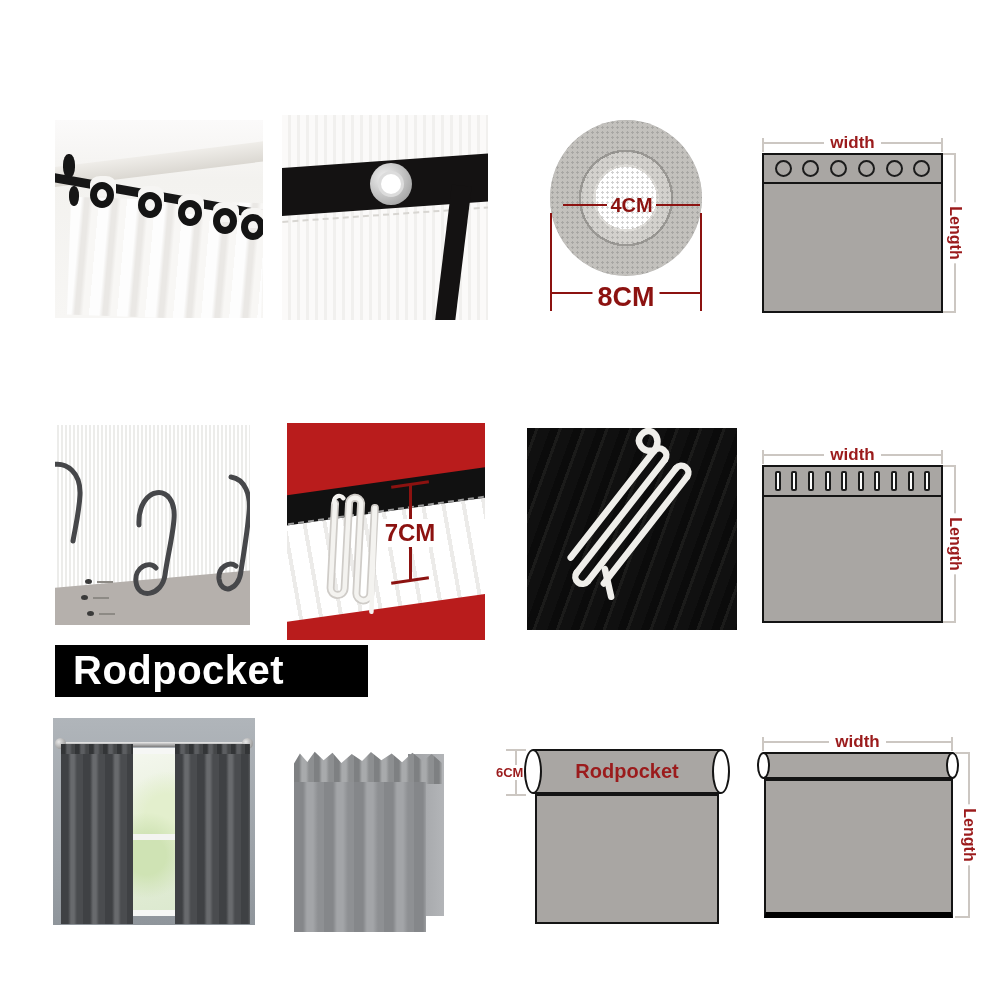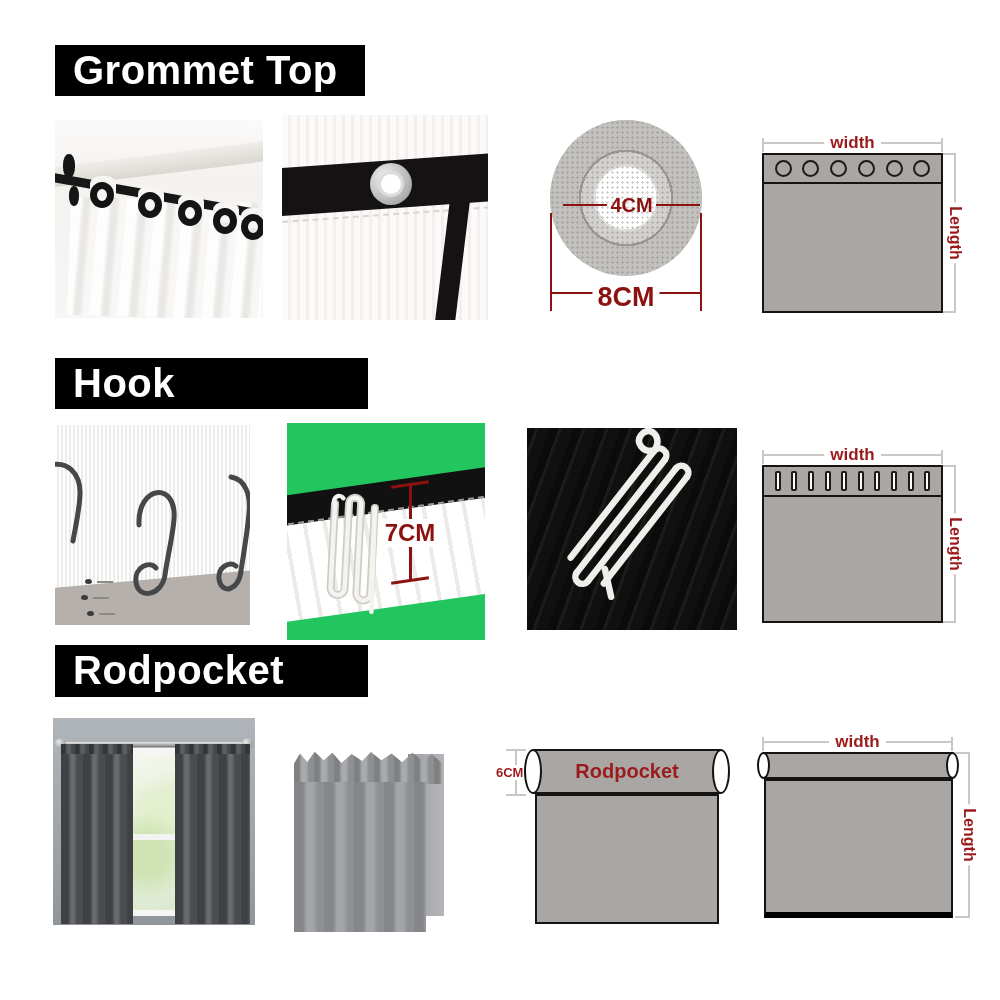--- a/index.html
+++ b/index.html
@@ -82,21 +82,21 @@
     background:#fff;box-shadow:0 0 0 3px #dcdcdc;}
 
   
   .p3{background:repeating-linear-gradient(90deg,#ffffff 0 2px,#ececea 2px 4px);}
   .p3 .floor{position:absolute;left:-6%;bottom:-16px;width:115%;height:62px;background:#b5b0ac;
     transform:rotate(-5deg);}
   .p3 .dot{position:absolute;width:7px;height:5px;border-radius:50%;background:#3a3a3a;}
   .p3 .dash{position:absolute;width:16px;height:2px;background:#8d8a85;}
 
   
-  .p4{background:#22c55e;}
+  .p4{background:#b91c1c;}
   .p4 .band{position:absolute;left:-12px;top:58px;width:115%;height:30px;background:#111;
     transform:rotate(-8deg);border-bottom:2px dashed #9a9a9a;box-sizing:border-box;}
   .p4 .pleats{position:absolute;left:-12px;top:80px;width:115%;height:104px;
     background:repeating-linear-gradient(88deg,#ffffff 0 16px,#ecebe9 16px 20px);transform:rotate(-8deg);}
   .p4 .dimline{position:absolute;left:122px;top:62px;width:2.5px;height:96px;background:var(--ring-red);}
   .p4 .dtick{position:absolute;width:38px;height:2.5px;background:var(--ring-red);transform:rotate(-8deg);}
   .p4 .lbl7{position:absolute;left:123px;top:110px;transform:translate(-50%,-50%);
     color:var(--ring-red);font-weight:700;font-size:24px;background:#fff;padding:0 2px;}
 
   
@@ -127,23 +127,20 @@
   .p7 .body{position:absolute;left:4px;top:44px;width:132px;height:150px;
     background:repeating-linear-gradient(90deg,#85878a 0 9px,#a3a5a8 13px 19px,#8e9093 24px 30px);}
   .p7 .return{position:absolute;left:118px;top:16px;width:34px;height:162px;
     background:linear-gradient(90deg,#9fa1a4,#b3b5b8);border-left:2px solid #8a8c8f;}
 </style>
 </head>
 <body>
 
 <div class="page">
 
-  <div class="banner" style="left:55px;top:45px;width:292px;height:51px;">
-    <span>Grommet Top</span>
-  </div>
 
   <div class="photo p1" style="left:55px;top:120px;width:208px;height:198px;">
     <div class="molding"></div>
     <div class="sheer"></div>
     <div class="rod"></div>
     <div class="bracket" style="left:8px;top:34px;width:12px;height:24px;"></div>
     <div class="bracket" style="left:14px;top:66px;width:10px;height:20px;"></div>
     <div class="loop" style="left:35px;top:56px;"></div>
     <div class="loop" style="left:83px;top:66px;"></div>
     <div class="loop" style="left:123px;top:74px;"></div>
@@ -190,23 +187,20 @@
           <span class="grommet-hole"></span>
           <span class="grommet-hole"></span>
         </div>
     </div>
     <div class="tick-h" style="left:190px;top:25px;width:13px;"></div>
     <div class="tick-h" style="left:190px;top:183px;width:13px;"></div>
     <div class="len-line" style="left:201px;top:25px;height:160px;"></div>
     <span class="len-label" style="left:202px;top:105px;">Length</span>
   </div>
 
-  <div class="banner" style="left:55px;top:358px;width:295px;height:51px;">
-    <span>Hook</span>
-  </div>
 
   <div class="photo p3" style="left:55px;top:425px;width:195px;height:200px;">
     <div class="floor"></div>
     <div class="dot" style="left:30px;top:154px;"></div>
     <div class="dash" style="left:42px;top:156px;"></div>
     <div class="dot" style="left:26px;top:170px;"></div>
     <div class="dash" style="left:38px;top:172px;"></div>
     <div class="dot" style="left:32px;top:186px;"></div>
     <div class="dash" style="left:44px;top:188px;"></div>
     <svg viewBox="0 0 195 200" style="position:absolute;left:0;top:0;width:195px;height:200px;">

